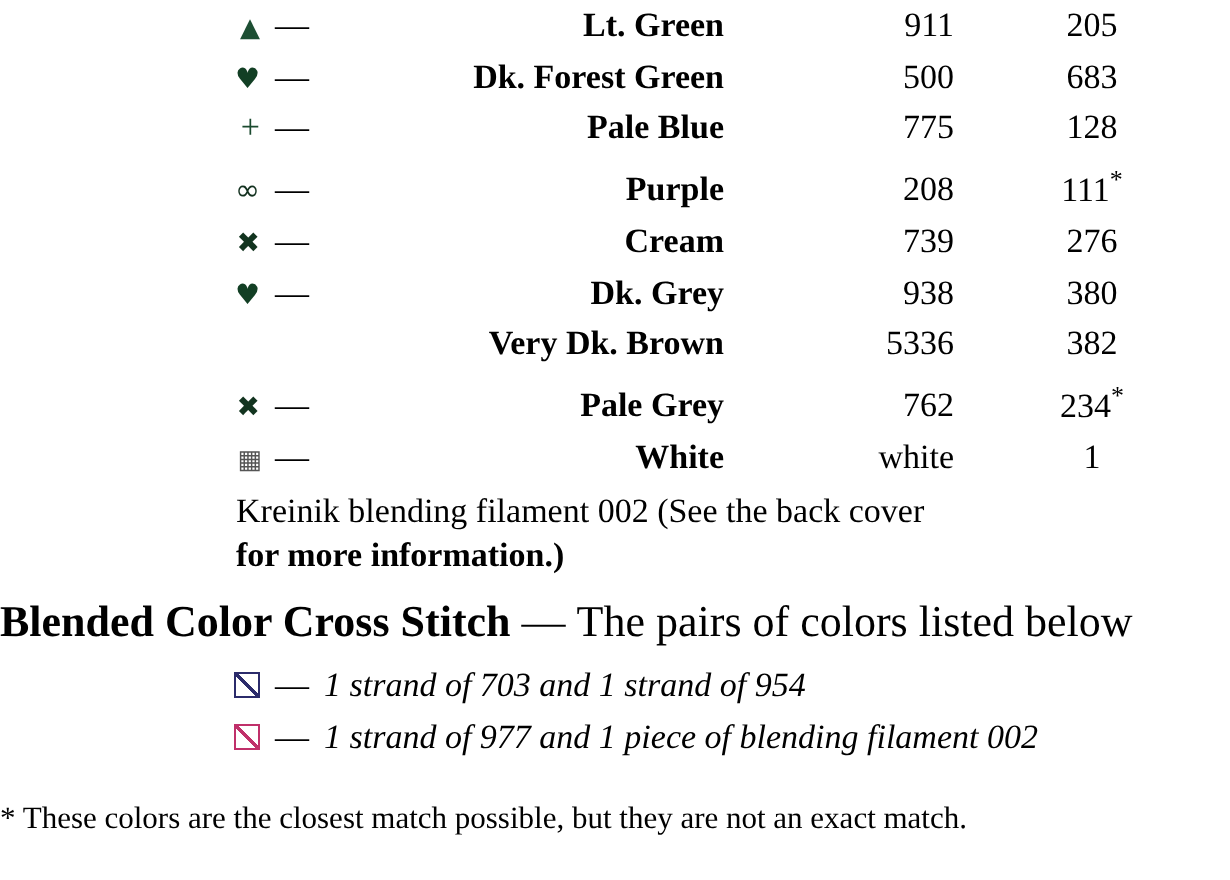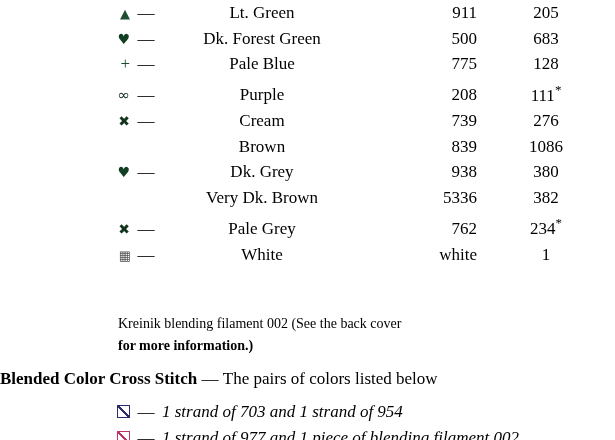--- a/index.html
+++ b/index.html
@@ -41,22 +41,23 @@
     font-size: 15px;
     color: #1a1a1a;
   }
   td.c-dash {
     width: 32px;
     text-align: center;
     color: #000;
   }
   td.c-name {
     width: 200px;
-    text-align: center;
+    text-align: right;
     padding-left: 4px;
+    font-weight: bold;
   }
   td.c-dmc {
     width: 115px;
     text-align: right;
   }
   td.c-anchor {
     width: 138px;
     text-align: center;
   }
   .star {
@@ -73,31 +74,30 @@
   .sym-tri { font-size: 13px; color: #1d4f33; }
   .sym-heart { font-size: 14px; color: #123f24; }
   .sym-plus { font-size: 17px; color: #1b4a2f; font-family: "Liberation Serif", serif; }
   .sym-inf { font-size: 15px; color: #13311f; }
   .sym-cross { font-size: 14px; font-weight: bold; color: #12341f; }
   .sym-grid { font-size: 13px; color: #555; letter-spacing: -1px; }
   .sym-blank { display: inline-block; width: 10px; }
 
   
   .kreinik {
-    font-size: 14px;
+    font-size: 17px;
     line-height: 22px;
     padding-left: 118px;
     padding-top: 3px;
-    margin-top: 43px;
   }
   .kreinik .l2 { padding-left: 0; font-weight: bold; }
 
   
   .blended {
-    font-size: 17px;
+    font-size: 22px;
     line-height: 22.5px;
     padding-top: 11px;
     padding-left: 0;
   }
   .blended b {
     font-weight: bold;
   }
   .blended .em-dash { }
 
   table.blend-rows {
@@ -185,27 +185,20 @@
       </tr>
 
       <tr>
         <td class="c-symbol"><span class="sym sym-cross">✖</span></td>
         <td class="c-dash">—</td>
         <td class="c-name">Cream</td>
         <td class="c-dmc">739</td>
         <td class="c-anchor"><span>276</span></td>
       </tr>
 
-      <tr>
-        <td class="c-symbol"><span class="sym-blank"></span></td>
-        <td class="c-dash"></td>
-        <td class="c-name">Brown</td>
-        <td class="c-dmc">839</td>
-        <td class="c-anchor"><span>1086</span></td>
-      </tr>
 
       <tr>
         <td class="c-symbol"><span class="sym sym-heart">♥</span></td>
         <td class="c-dash">—</td>
         <td class="c-name">Dk. Grey</td>
         <td class="c-dmc">938</td>
         <td class="c-anchor"><span>380</span></td>
       </tr>
 
       <tr>

